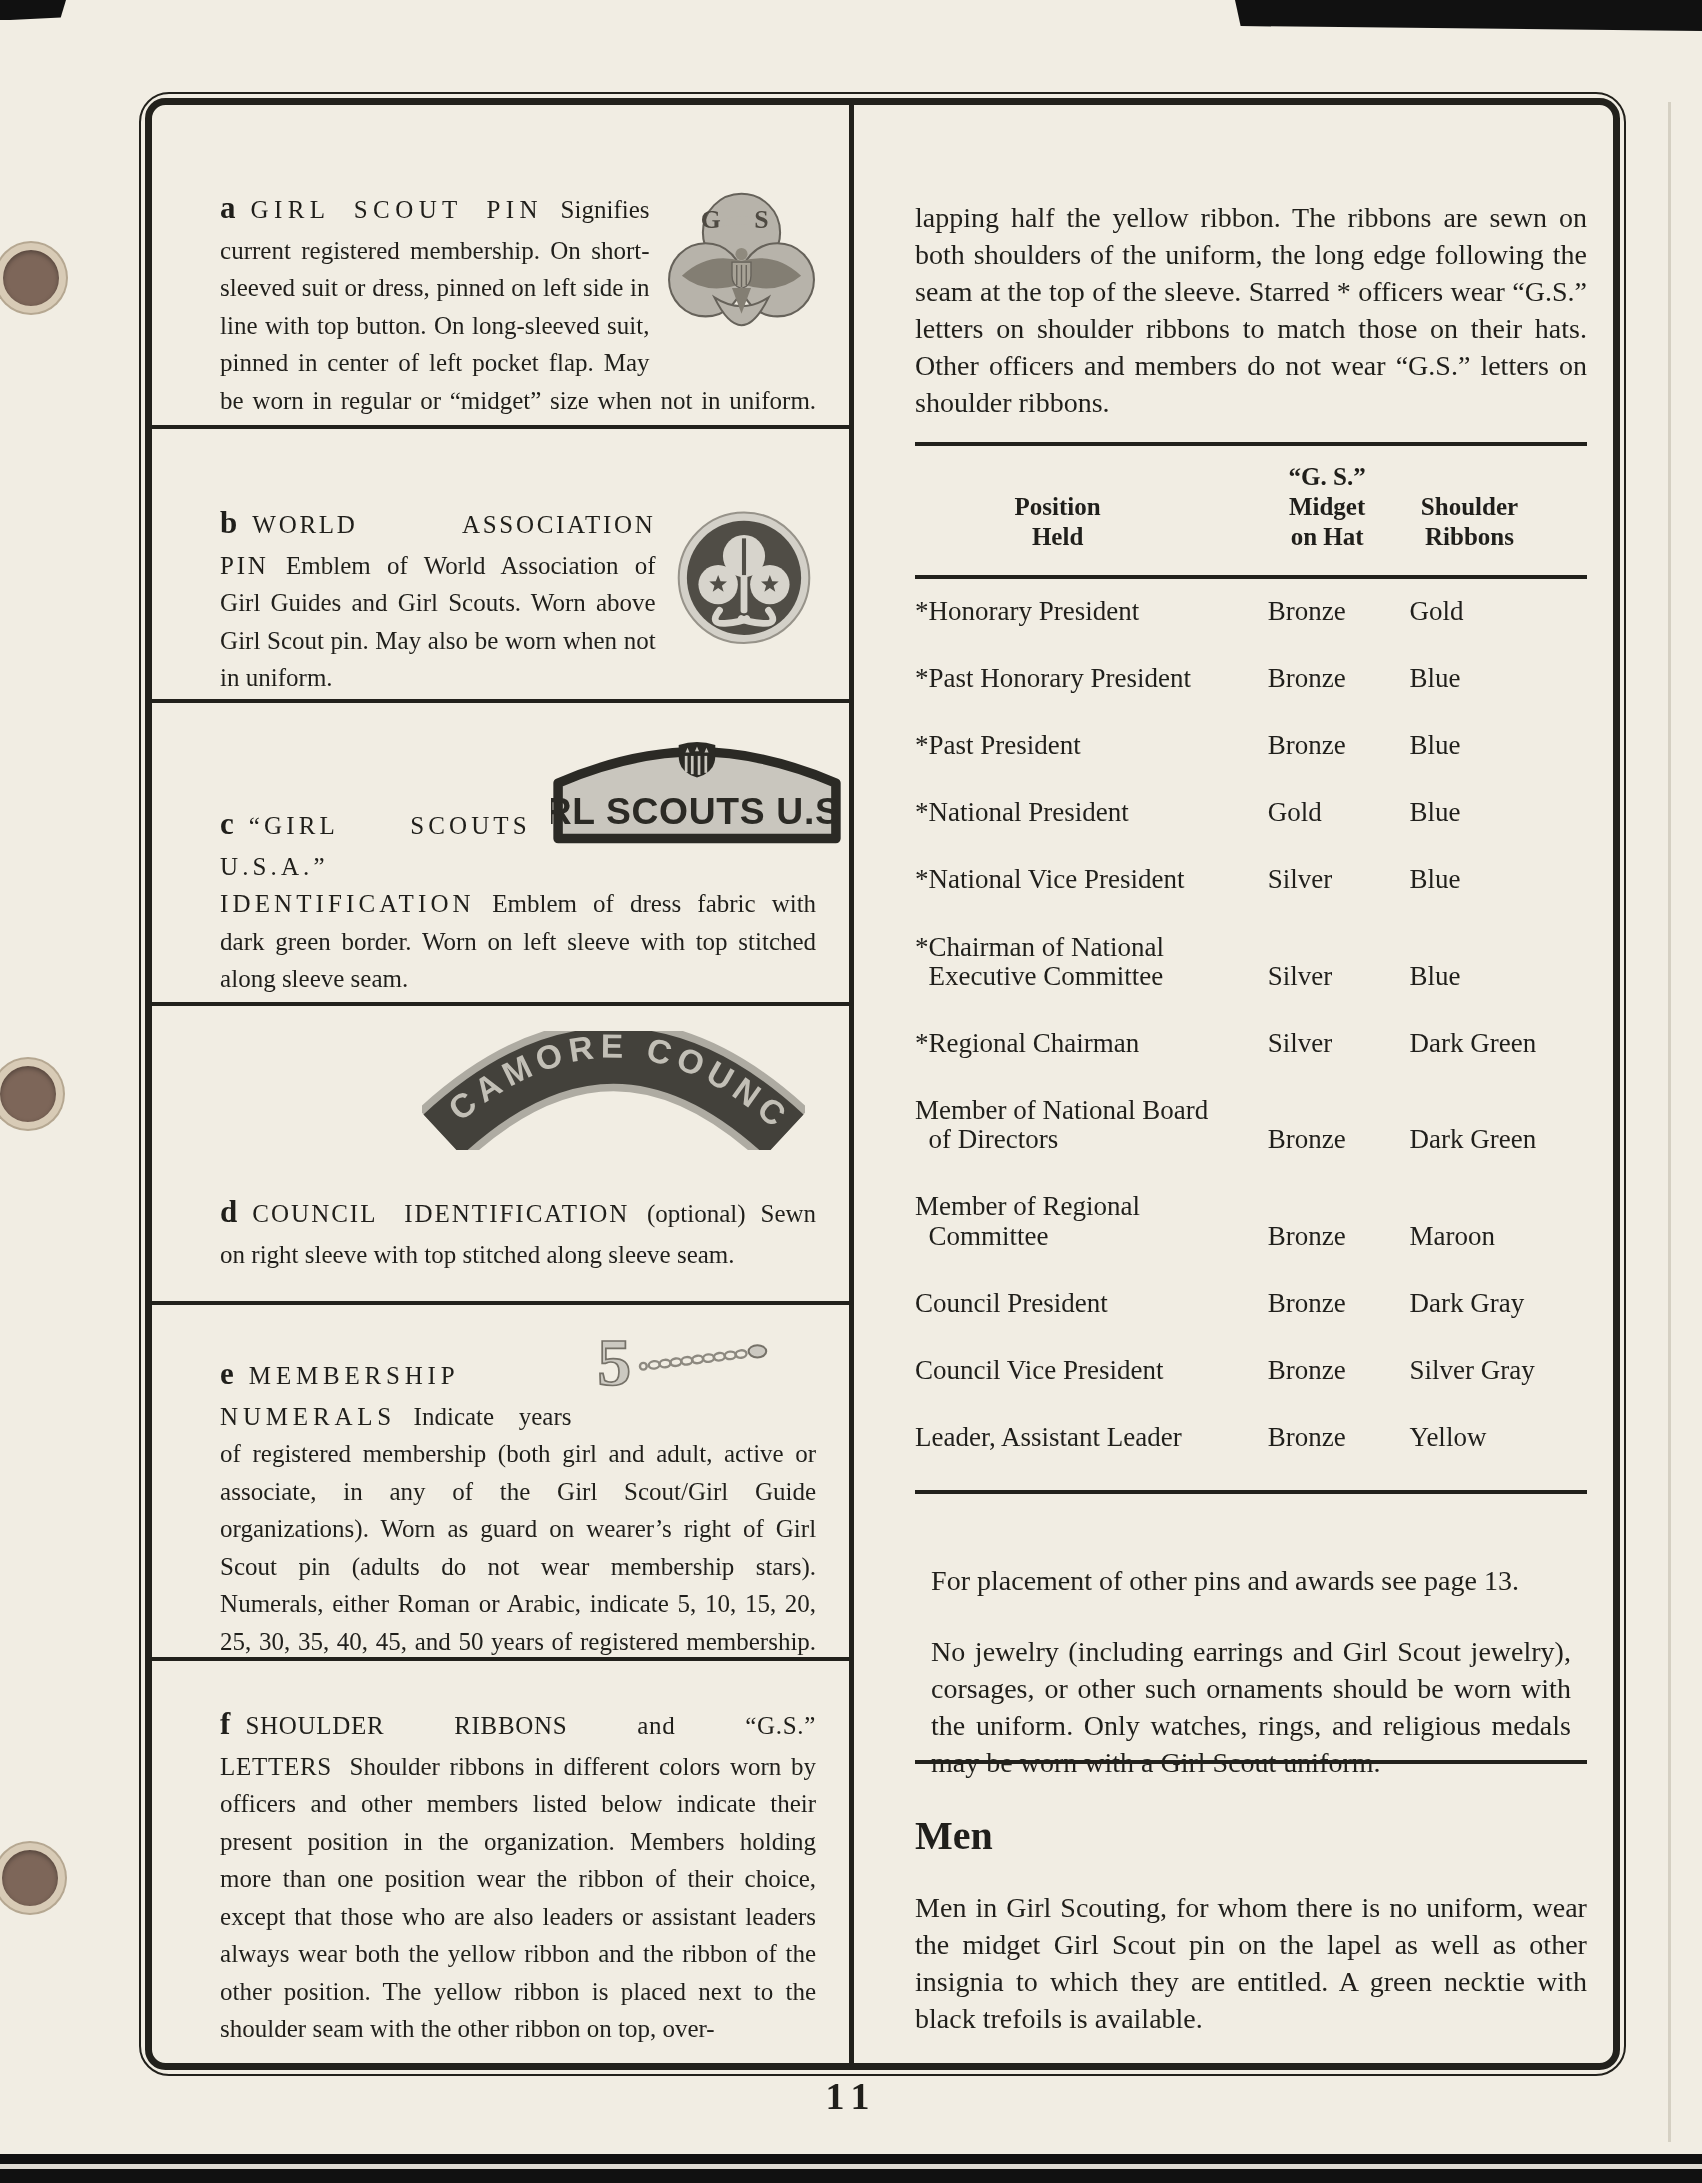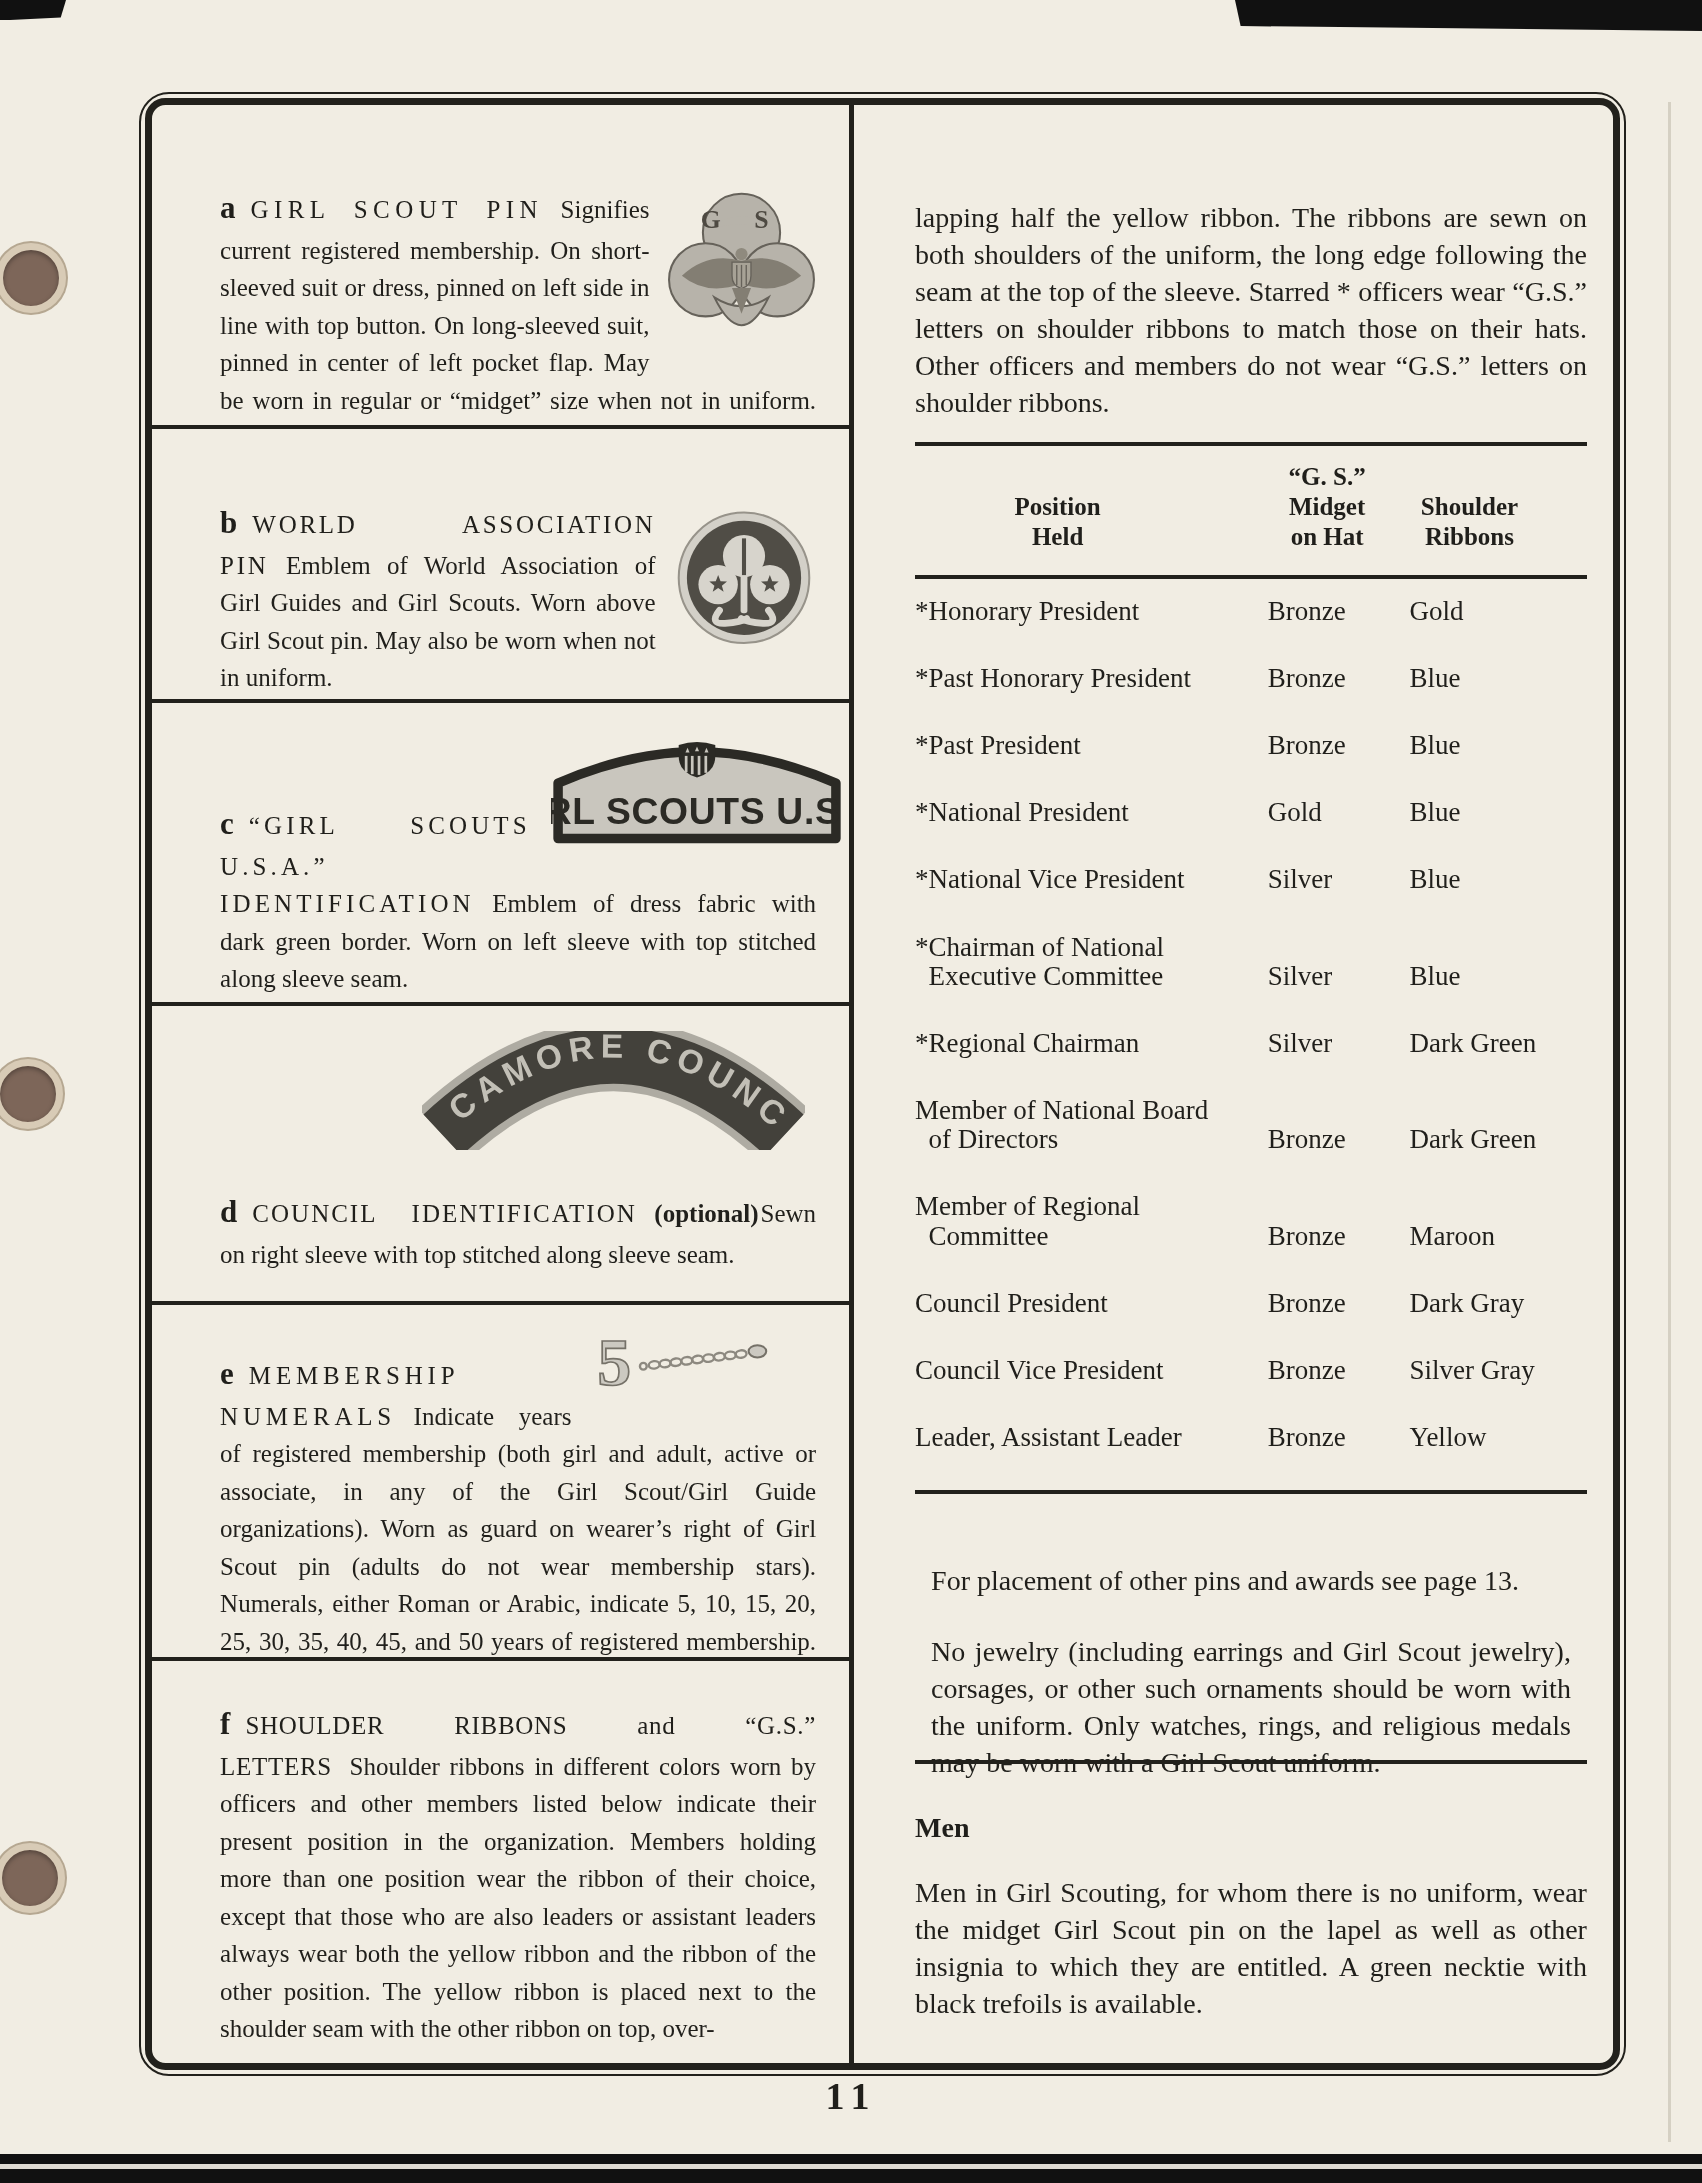--- a/index.html
+++ b/index.html
@@ -33,21 +33,21 @@
 
   .col-left{width:697px;border-right:5.4px solid #22211c;display:flex;flex-direction:column;}
   .col-right{flex:1;display:flex;flex-direction:column;padding:0 26px 0 61px;box-sizing:border-box;}
 
   
   .sec{box-sizing:border-box;padding:0 33px 0 68px;border-bottom:4.8px solid #22211c;overflow:hidden;}
   .sec.last{border-bottom:none;flex:1;}
   .sec-text{margin:0;font-size:25px;line-height:1.5;text-align:justify;}
   .sec-letter{font-weight:bold;font-size:31px;margin-right:15px;}
   .sec-title{margin-right:17.6px;}
-  .sec-note{margin-right:2px;font-weight:bold;}
+  .sec-note{margin-right:15px;}
   .sec-note:empty{display:none;}
   .s-a .sec-title{letter-spacing:5.4px;}
   .s-b .sec-title{letter-spacing:2.7px;}
   .s-c .sec-title{letter-spacing:4.1px;}
   .s-d .sec-title{letter-spacing:2px;}
   .s-e .sec-title{letter-spacing:4.8px;}
   .s-f .sec-title{letter-spacing:0.7px;}
   .s-a{height:324px;} .s-b{height:274px;} .s-c{height:303px;} .s-d{height:299px;} .s-e{height:356px;}
   .s-a .sec-text{margin-top:80px;}
   .s-b .sec-text{margin-top:71px;}
@@ -74,21 +74,21 @@
   .t-row{display:flex;align-items:flex-end;margin-bottom:38px;font-size:27px;line-height:1.08;}
   .c-pos{width:339px;box-sizing:border-box;padding-right:6.8px;white-space:pre-line;}
   .c-let{width:146px;box-sizing:border-box;padding-left:13.6px;}
   .c-rib{flex:1;box-sizing:border-box;padding-left:9.5px;}
 
   .jewelblock{height:270px;box-sizing:border-box;border-top:4.8px solid #22211c;}
   .jewelblock p{margin:16px;font-size:28px;line-height:1.32;text-align:justify;}
   .p-placement{padding-top:53px;}
   .p-jewelry{padding-top:17.6px;}
   .menblock{flex:1;border-top:4.8px solid #22211c;}
-  .men-h{margin:48px 0 0 0;font-size:28px;font-weight:bold;}
+  .men-h{margin:48px 0 0 0;font-size:40px;font-weight:bold;}
   .men-p{margin:31px 0 0 0;font-size:28px;line-height:1.32;text-align:justify;}
 
   .page-number{position:absolute;left:0;right:0;top:2074px;text-align:center;
     font-weight:bold;font-size:38px;letter-spacing:8.1px;}
 </style>
 </head>
 <body>
 
 <div class="page">
 

